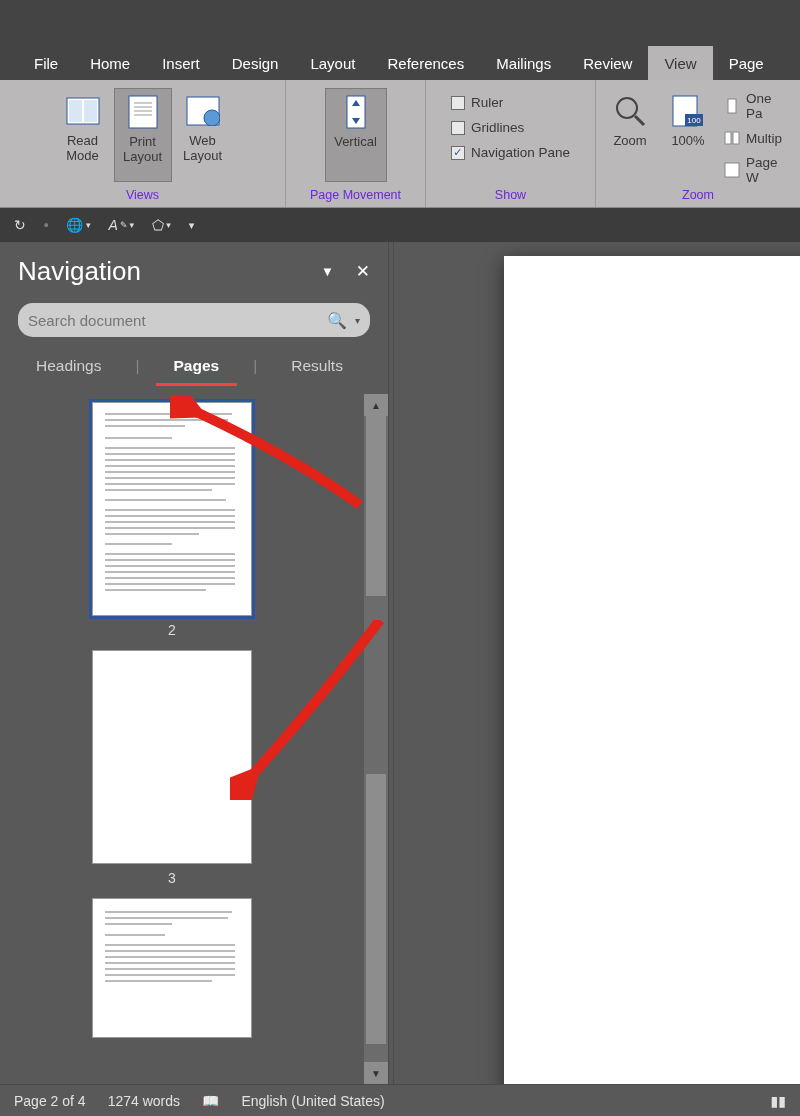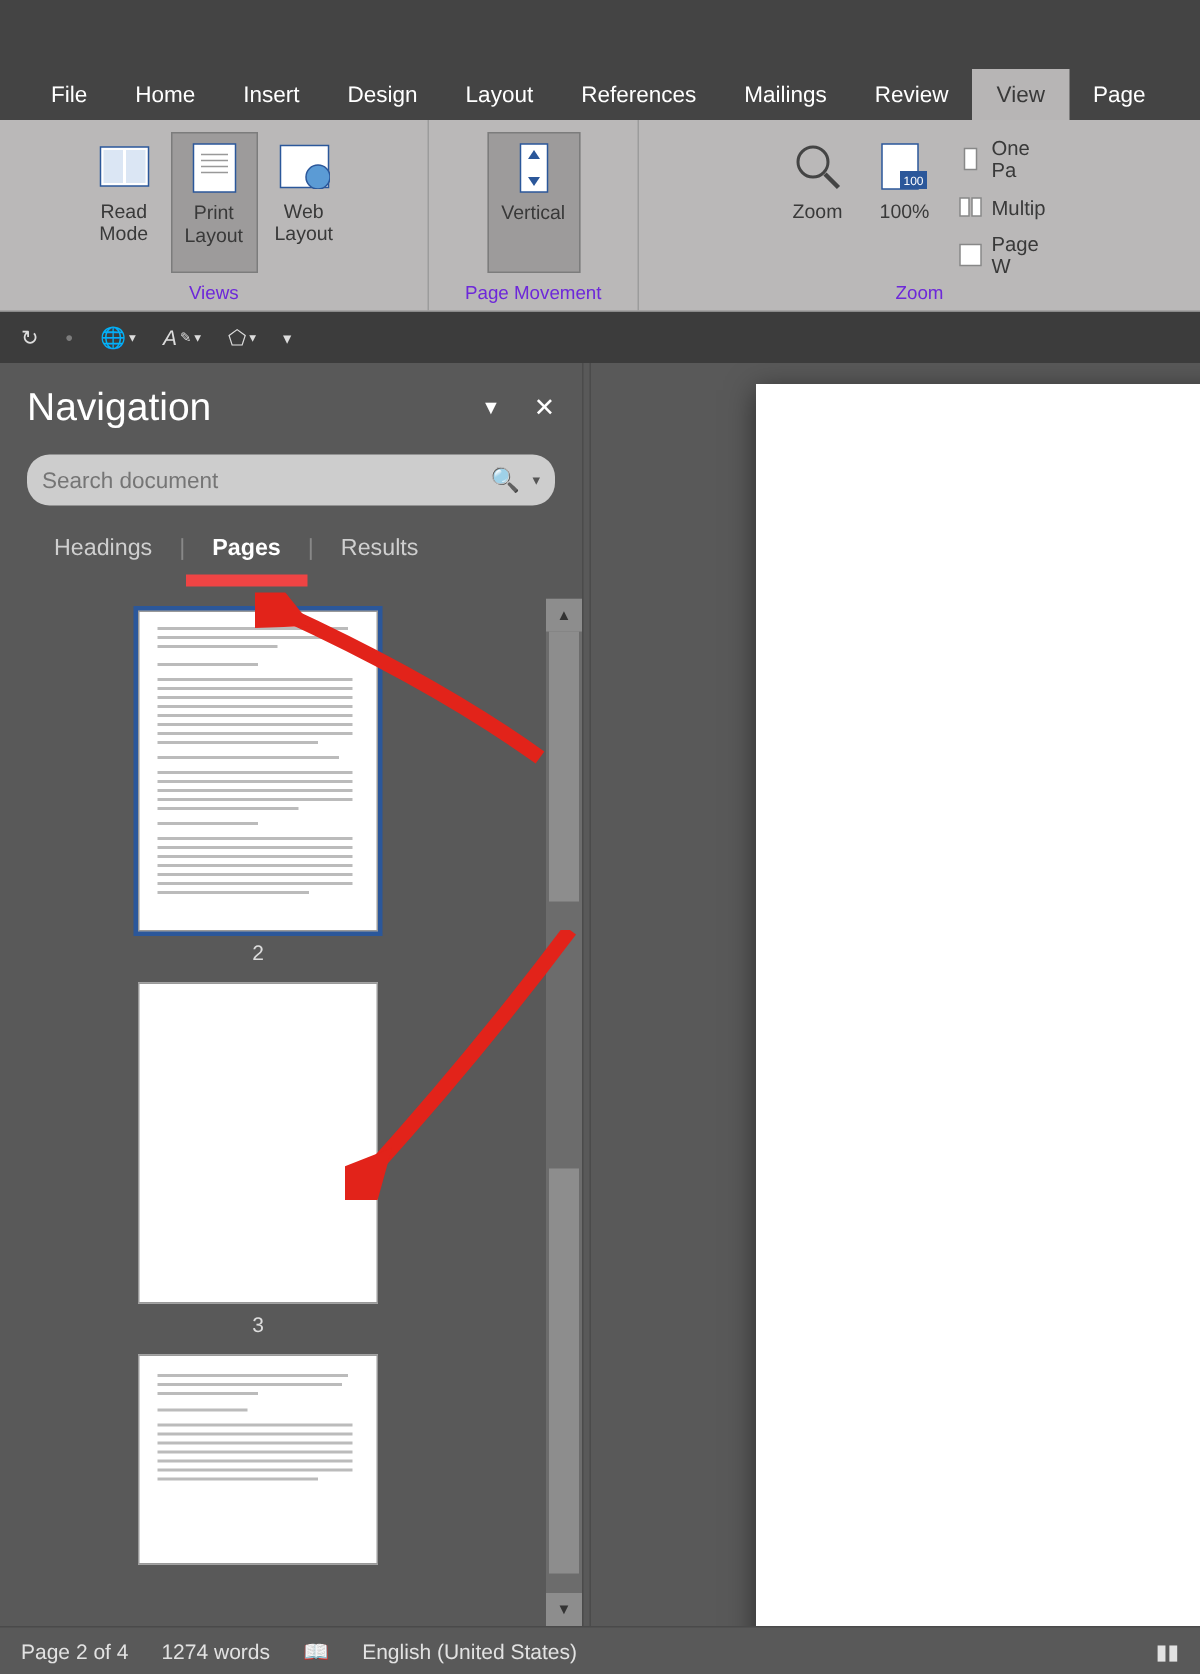--- a/index.html
+++ b/index.html
@@ -33,23 +33,23 @@
 
 
 .main { position: absolute; top: 242px; left: 0; right: 0; bottom: 32px; display: flex; }
 .nav-pane { width: 388px; background: #595959; display: flex; flex-direction: column; color: #fff; }
 .nav-header { display: flex; align-items: center; justify-content: space-between; padding: 14px 18px 10px; }
 .nav-title { font-size: 26px; font-weight: 300; }
 .nav-header-btns { display: flex; gap: 22px; align-items: center; }
 .nav-search { margin: 6px 18px 14px; height: 34px; background: #cdcdcd; display: flex; align-items: center; padding: 0 10px; justify-content: space-between; border-radius: 15px; }
 .nav-search input { background: transparent; border: none; outline: none; font-size: 15px; color: #555; width: 240px; }
 .nav-search .srch-icons { display:flex; align-items:center; gap:8px; color:#555; }
-.nav-tabs { display: flex; gap: 0; padding: 0 18px 8px; font-size: 15.5px; color: #cfcfcf; }
+.nav-tabs { display: flex; gap: 16px; padding: 0 18px 8px; font-size: 15.5px; color: #cfcfcf; }
 .nav-tab { padding: 6px 18px 8px; cursor: pointer; }
-.nav-tab.active { color: #fff; font-weight: 600; border-bottom: 8px solid #ef4444; }
+.nav-tab.active { color: #fff; font-weight: 600; border-bottom: 3px solid #ef4444; }
 .nav-tab-sep { color:#888; padding-top:6px;}
 .nav-body { flex: 1; position: relative; overflow: hidden; }
 .thumbs { position: absolute; top: 0; left: 0; width: 344px; bottom: 0; overflow: hidden; display: flex; flex-direction: column; align-items: center; padding-top: 8px; gap: 12px; }
 .thumb { display: flex; flex-direction: column; align-items: center; gap: 6px; }
 .thumb-page { width: 160px; height: 214px; background: #fff; border: 1px solid #999; position: relative; padding: 10px 12px; overflow: hidden; }
 .thumb-page.selected { outline: 3px solid #2b579a; }
 .thumb-label { color: #ddd; font-size: 14px; }
 .fake-text { height: 2px; background: #bbb; margin-bottom: 3px; }
 .nav-scroll { position: absolute; right: 0; top: 0; width: 24px; bottom: 0; background: #6c6c6c; }
 .nav-scroll-btn { height: 22px; background: #8d8d8d; display: flex; align-items: center; justify-content: center; color:#333; font-size:10px;}
@@ -141,20 +141,39 @@
               <path d="M15 6 L11 12 L19 12 Z" fill="#2b579a"></path>
               <path d="M15 30 L11 24 L19 24 Z" fill="#2b579a"></path>
             </svg>
         </div>
         <div class="big-btn-label">Vertical</div>
       </div>
     </div>
     <div class="ribbon-group-label">Page Movement</div>
   </div>
 
+  <div class="ribbon-group" style="width:170px">
+    <div class="ribbon-group-body">
+      <div class="stack" style="padding-top:4px">
+        <label class="small-row">
+            <span class="check"></span>
+            <span>Ruler</span>
+          </label>
+        <label class="small-row">
+            <span class="check"></span>
+            <span>Gridlines</span>
+          </label>
+        <label class="small-row">
+            <span class="check">✓</span>
+            <span>Navigation Pane</span>
+          </label>
+      </div>
+    </div>
+    <div class="ribbon-group-label">Show</div>
+  </div>
 
   <div class="ribbon-group" style="flex:1; border-right:none">
     <div class="ribbon-group-body">
       <div class="big-btn" style="width:56px">
         <div class="big-btn-icon">
           <svg width="32" height="32">
               <circle cx="13" cy="13" r="10" fill="none" stroke="#444" stroke-width="2"></circle>
               <line x1="21" y1="21" x2="30" y2="30" stroke="#444" stroke-width="3"></line>
             </svg>
         </div>

